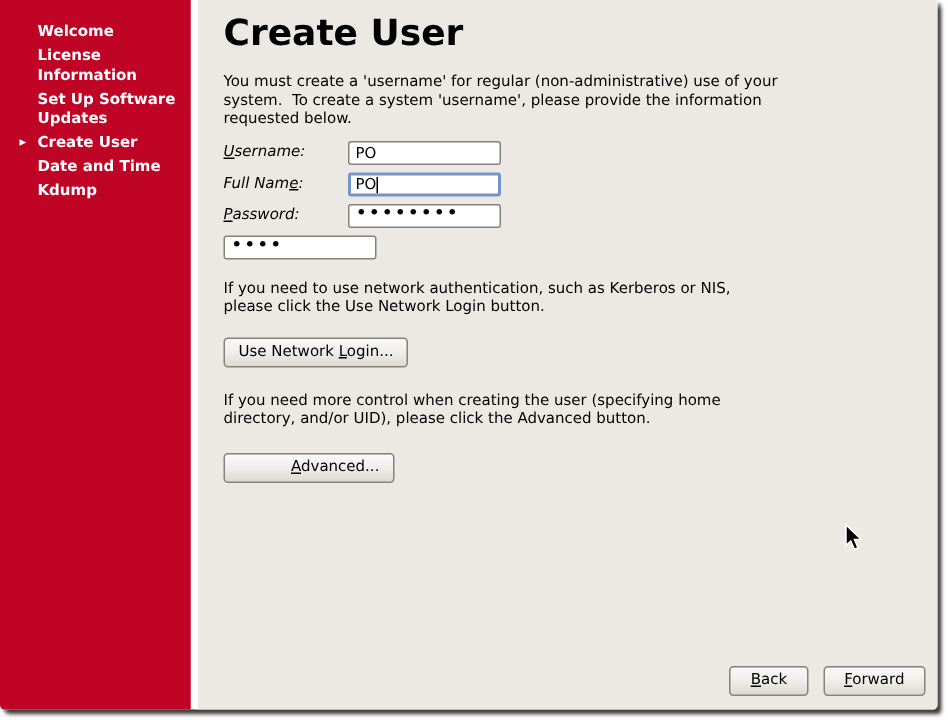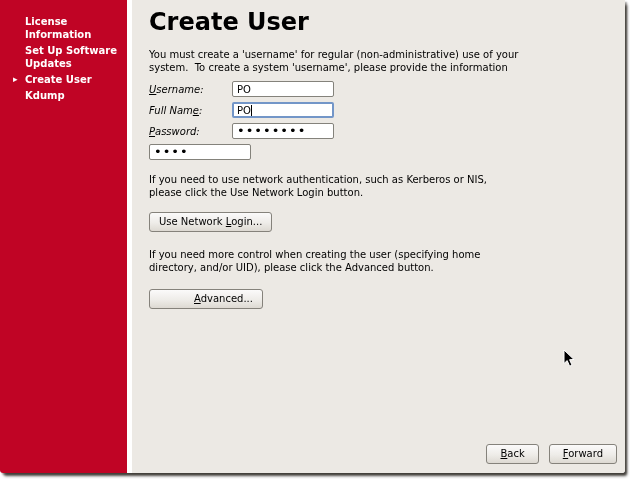--- a/index.html
+++ b/index.html
@@ -100,42 +100,49 @@
   
   .cursor { position: absolute; left: 563px; top: 349px; pointer-events: none; }
 </style>
 </head>
 <body>
 
 <div class="shot">
 
   <div class="sidebar">
     <div class="side-item">
+      <span>Welcome</span>
+    </div>
+    <div class="side-item">
       <div>License</div>
       <div>Information</div>
     </div>
     <div class="side-item">
       <div>Set Up Software</div>
       <div>Updates</div>
     </div>
     <div class="side-item">
       <span class="marker">▸</span>
       <span>Create User</span>
     </div>
     <div class="side-item">
+      <span>Date and Time</span>
+    </div>
+    <div class="side-item">
       <span>Kdump</span>
     </div>
   </div>
 
   <div class="main">
     <h1 class="title">Create User</h1>
 
     <div class="para intro">
       <div class="tline">You must create a 'username' for regular (non-administrative) use of your</div>
       <div class="tline">system.  To create a system 'username', please provide the information</div>
+      <div class="tline">requested below.</div>
     </div>
 
     <div class="form">
       <div class="frow">
         <label><span></span><span class="mn">U</span><span>sername:</span></label>
         <div class="input">
           <span class="val">PO</span>
         </div>
       </div>
       <div class="frow">

